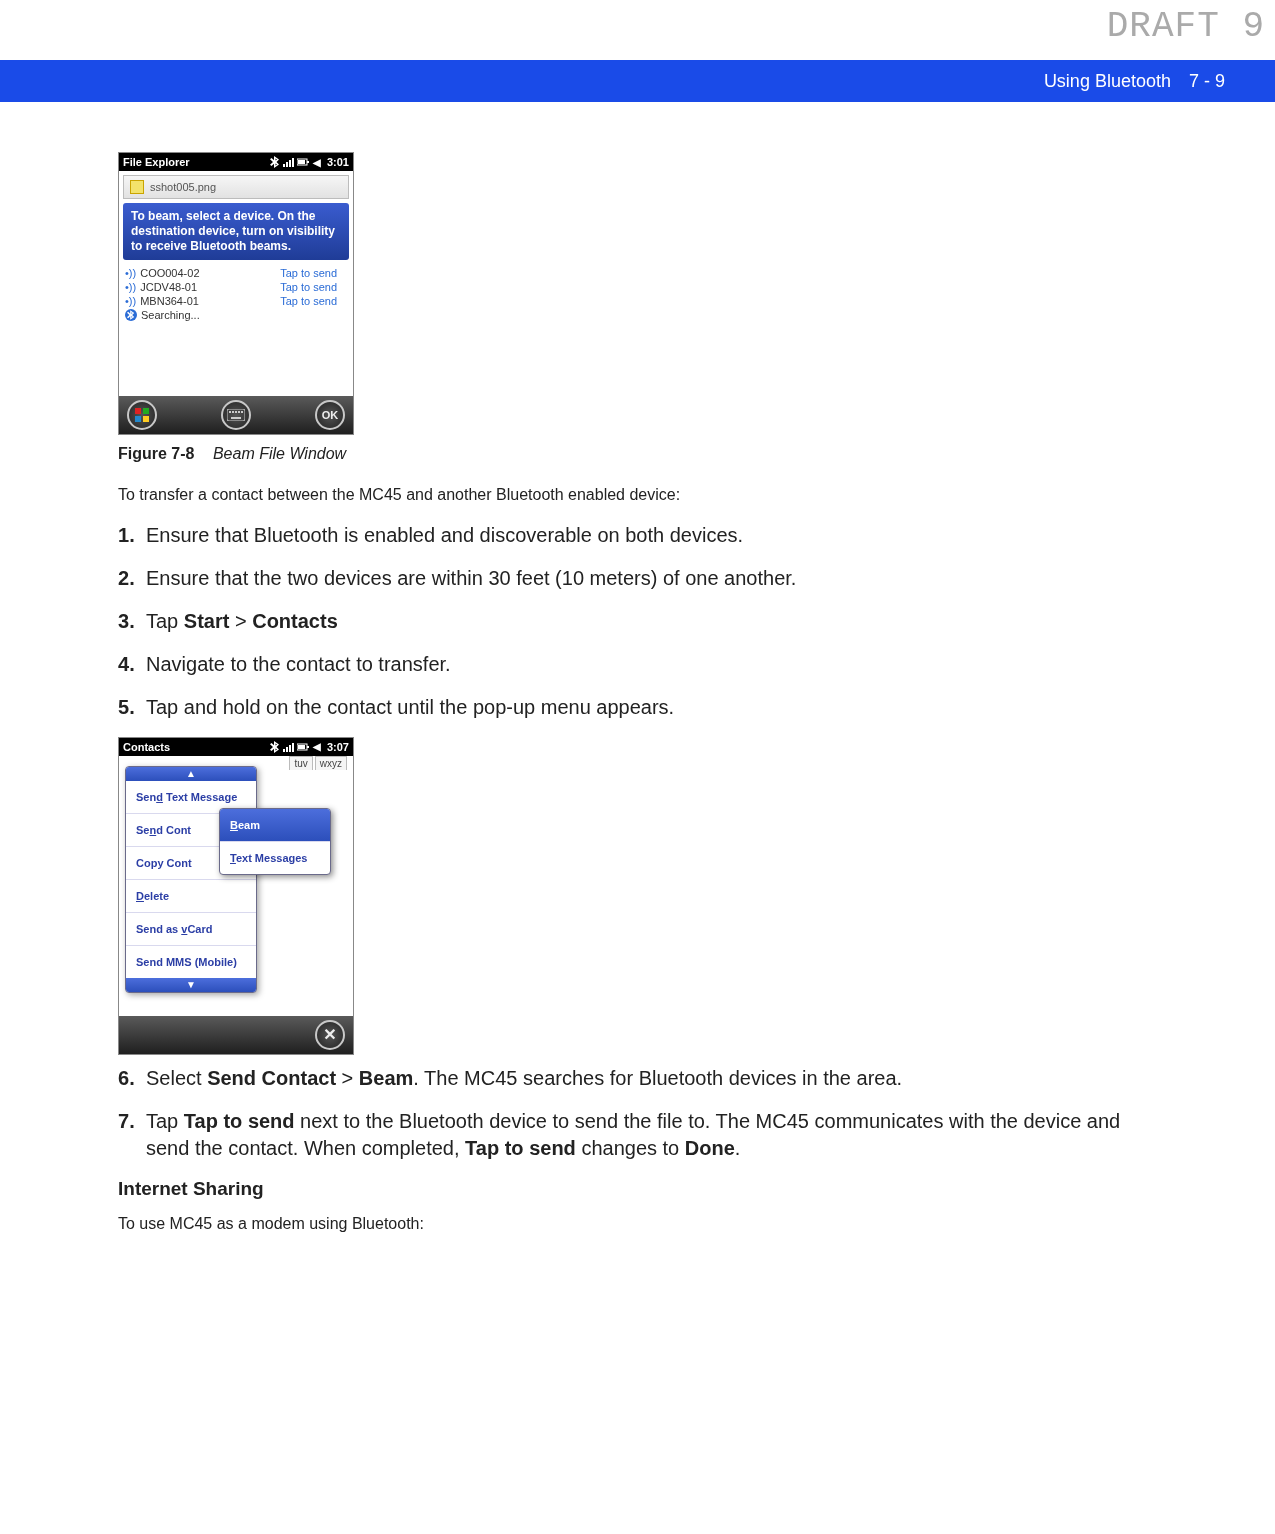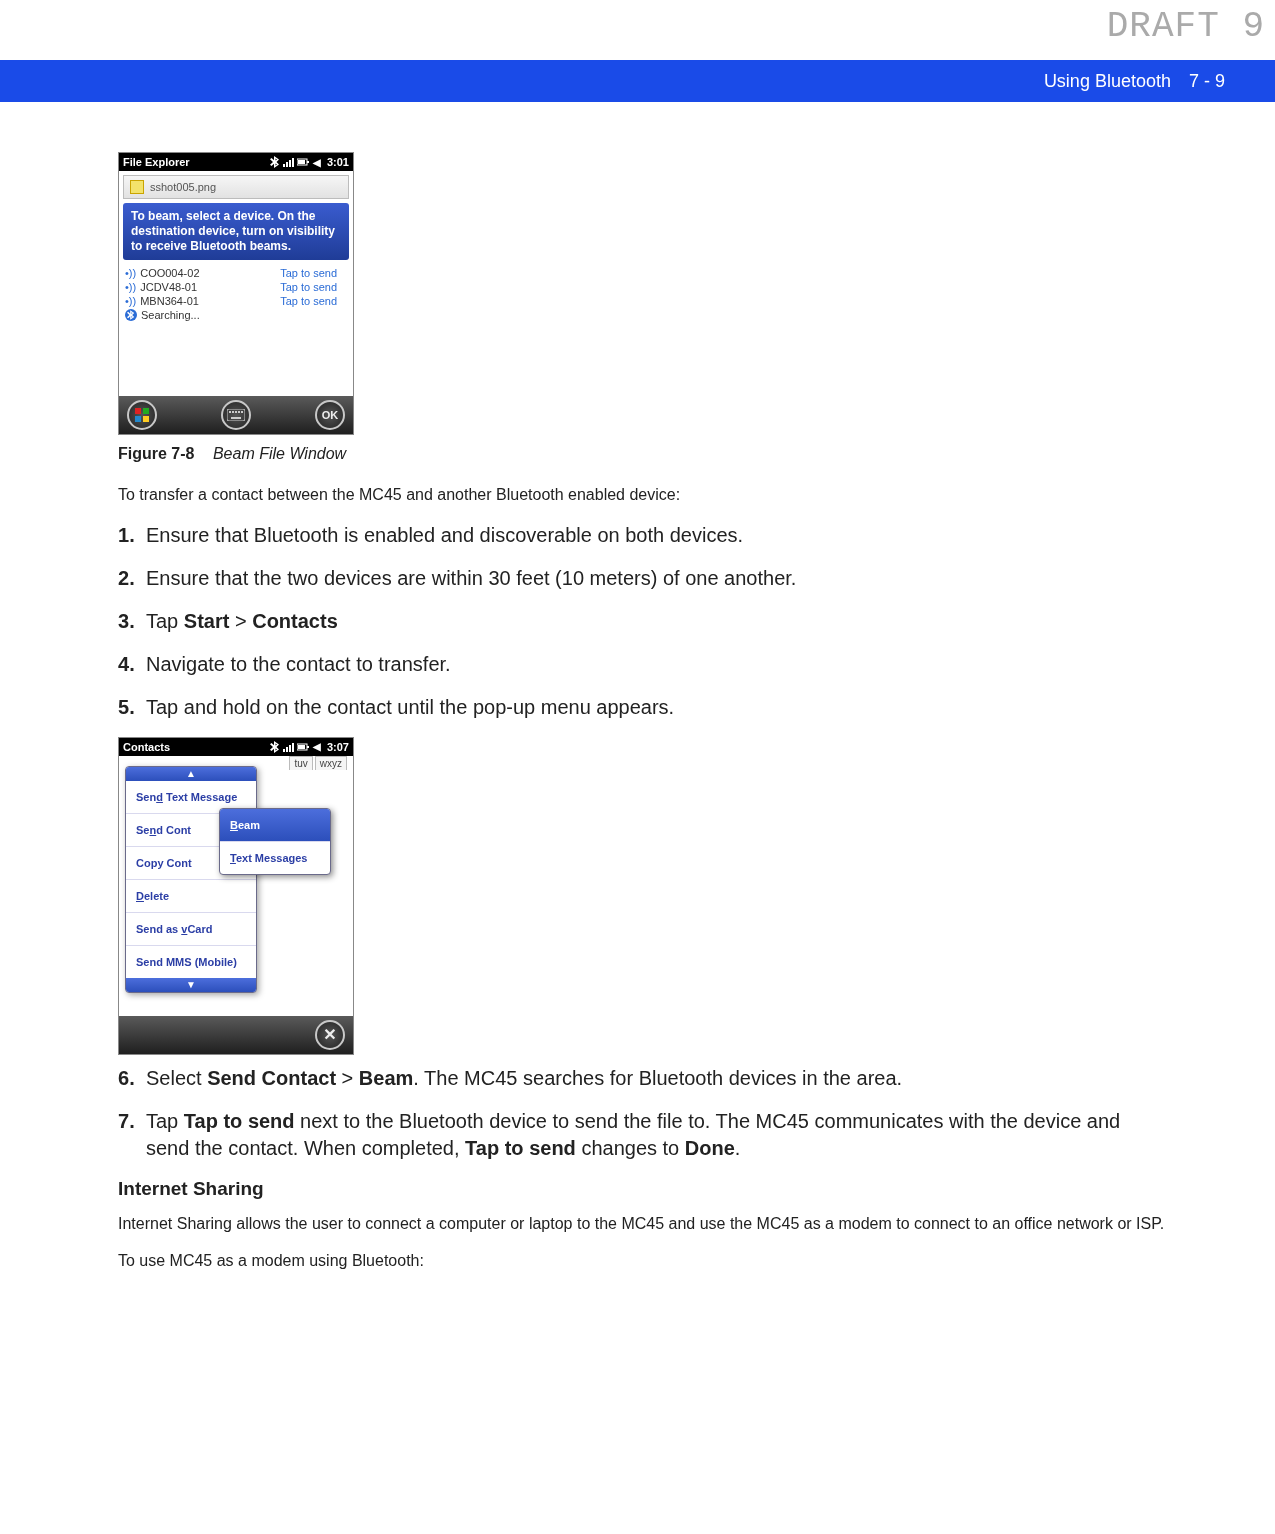--- a/index.html
+++ b/index.html
@@ -468,16 +468,15 @@
     <li>
       <span>Select </span><b>Send Contact</b><span> &gt; </span><b>Beam</b><span>. The MC45 searches for Bluetooth devices in the area.</span>
     </li>
     <li>
       <span>Tap </span><b>Tap to send</b><span> next to the Bluetooth device to send the file to. The MC45 communicates with the device and send the contact. When completed, </span><b>Tap to send</b><span> changes to </span><b>Done</b><span>.</span>
     </li>
   </ol>
 
   <div class="h3">Internet Sharing</div>
 
-  <p class="para">Internet Sharing allows the user to connect a computer or laptop to the MC45 and use the MC45 as a modem to connect to an office network or ISP.</p>
   <p class="para">To use MC45 as a modem using Bluetooth:</p>
 
 </div>
 
 </body></html>

